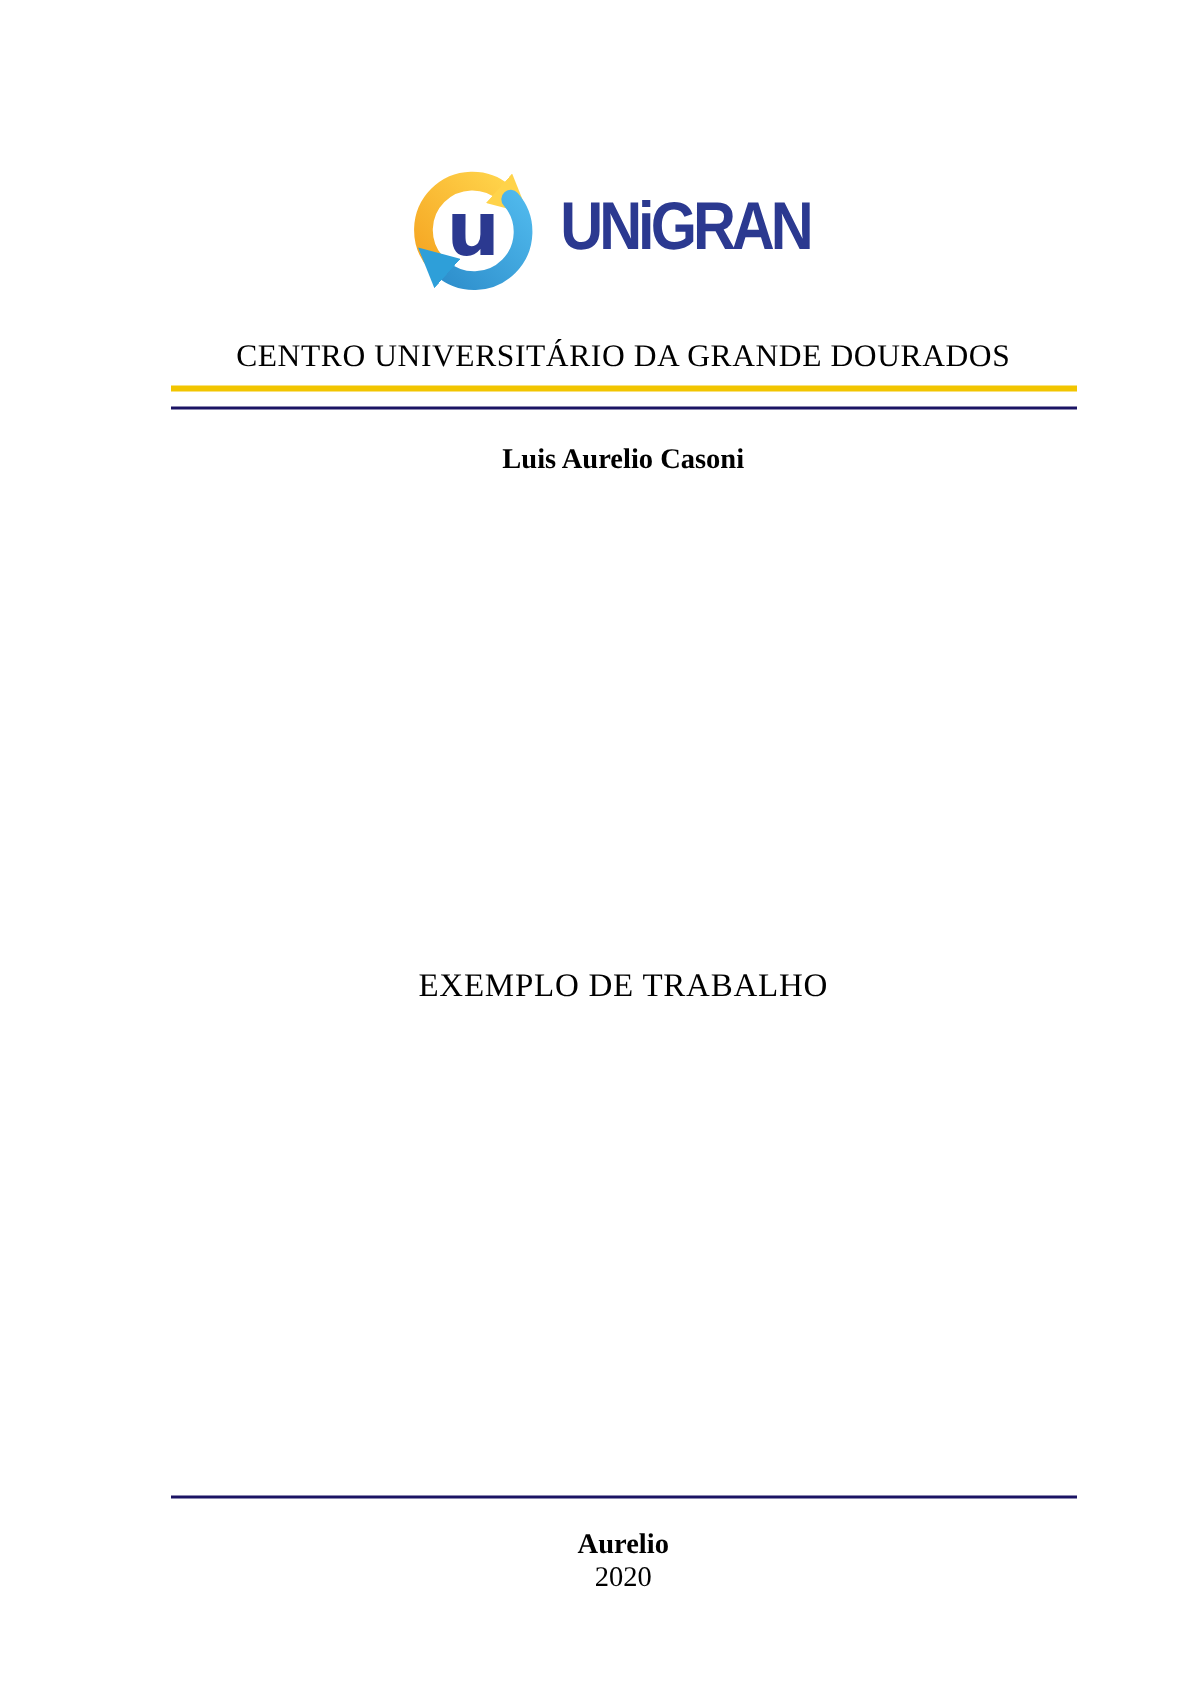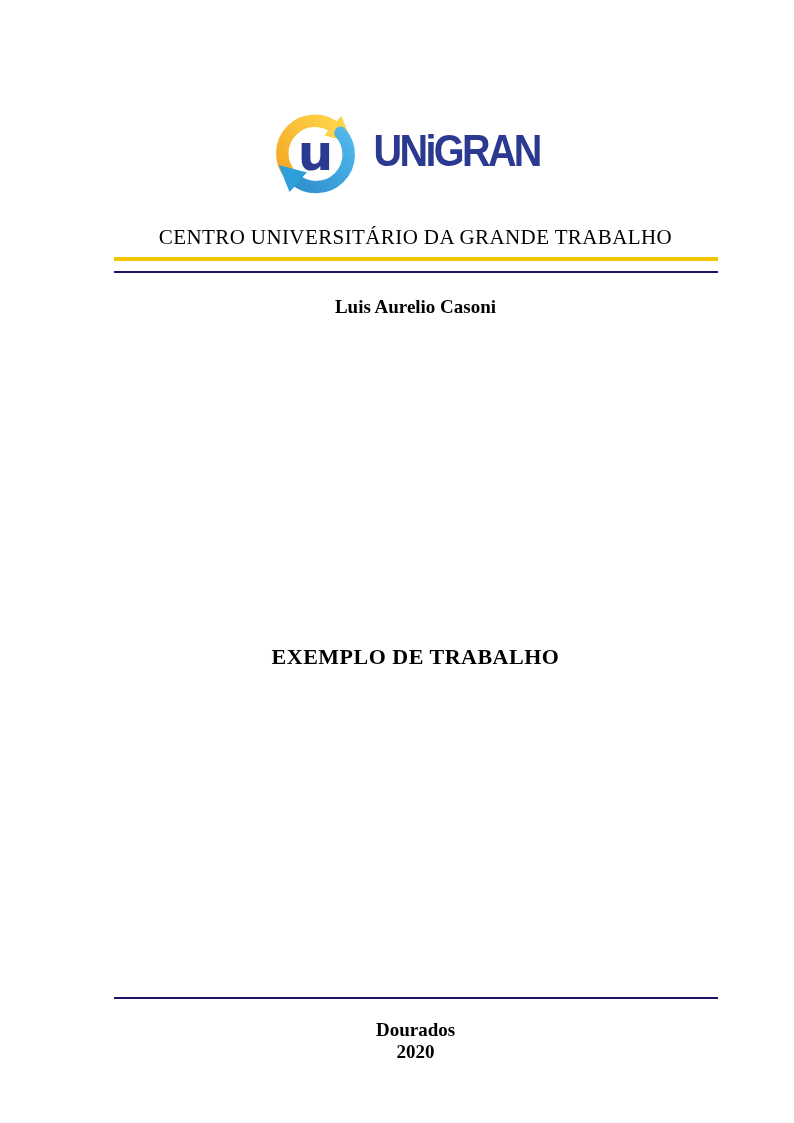--- a/index.html
+++ b/index.html
@@ -68,33 +68,33 @@
 
   .author {
     top: 296px;
     font-size: 19px;
     font-weight: 700;
   }
 
   .work-title {
     top: 644px;
     font-size: 22px;
-    font-weight: 700;
+    font-weight: 400;
     letter-spacing: 0.5px;
   }
 
   .city {
     top: 1019px;
     font-size: 19px;
     font-weight: 700;
   }
   .year {
     top: 1041px;
     font-size: 19px;
-    font-weight: 700;
+    font-weight: 400;
     text-align: center;
   }
 </style>
 </head>
 <body>
 
 <div class="page">
 
   <div class="logo">
     <svg class="logo-mark" viewBox="0 0 100 100" xmlns="http://www.w3.org/2000/svg" aria-hidden="true">
@@ -117,27 +117,27 @@
 
       <path d="M 24 74 A 34 34 0 0 1 72 26" fill="none" stroke="url(#gradYellow)" stroke-width="13" stroke-linecap="round" marker-end="url(#headYellow)"></path>
 
       <path d="M 76 30 A 34 34 0 0 1 28 78" fill="none" stroke="url(#gradBlue)" stroke-width="13" stroke-linecap="round" marker-end="url(#headBlue)"></path>
 
       <text x="50" y="69" text-anchor="middle" font-family="'DejaVu Sans','Liberation Sans',sans-serif" font-weight="bold" font-size="52" fill="#2B3990" stroke="#ffffff" stroke-width="4" paint-order="stroke">u</text>
     </svg>
     <div class="logo-wordmark">UNiGRAN</div>
   </div>
 
-  <div class="content-line institution">CENTRO UNIVERSITÁRIO DA GRANDE TRABALHO</div>
+  <div class="content-line institution">CENTRO UNIVERSITÁRIO DA GRANDE DOURADOS</div>
 
   <div class="rule rule-gold"></div>
   <div class="rule rule-navy"></div>
 
   <div class="content-line author">Luis Aurelio Casoni</div>
 
   <div class="content-line work-title">EXEMPLO DE TRABALHO</div>
 
   <div class="rule rule-bottom"></div>
 
-  <div class="content-line city">Dourados</div>
+  <div class="content-line city">Aurelio</div>
   <div class="content-line year">2020</div>
 
 </div>
 
 </body></html>

